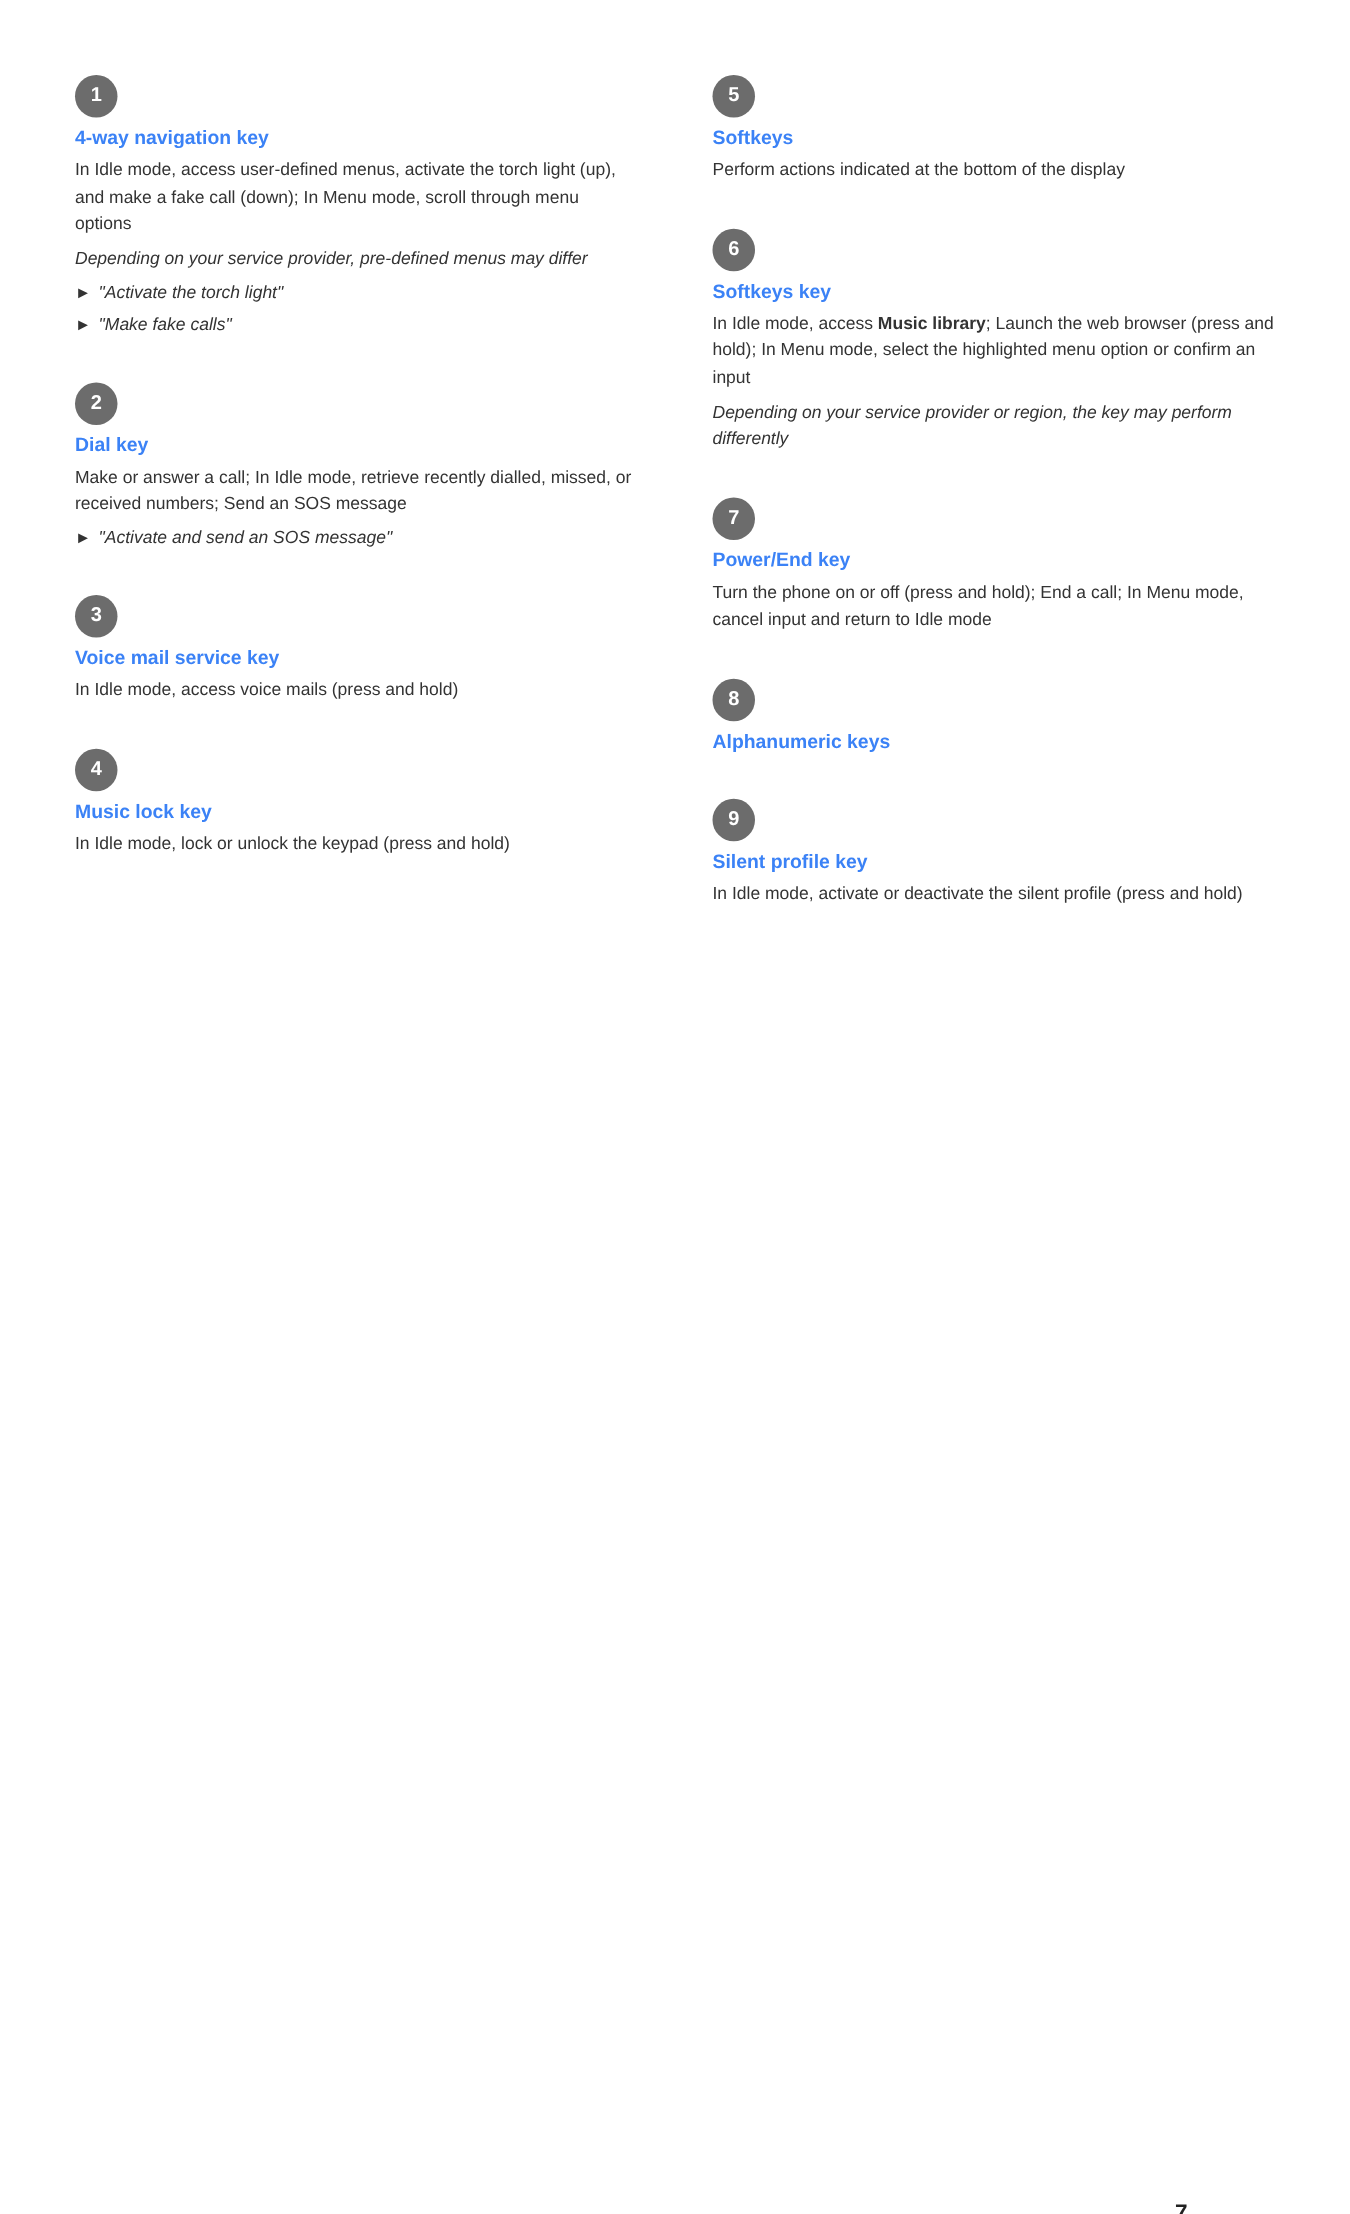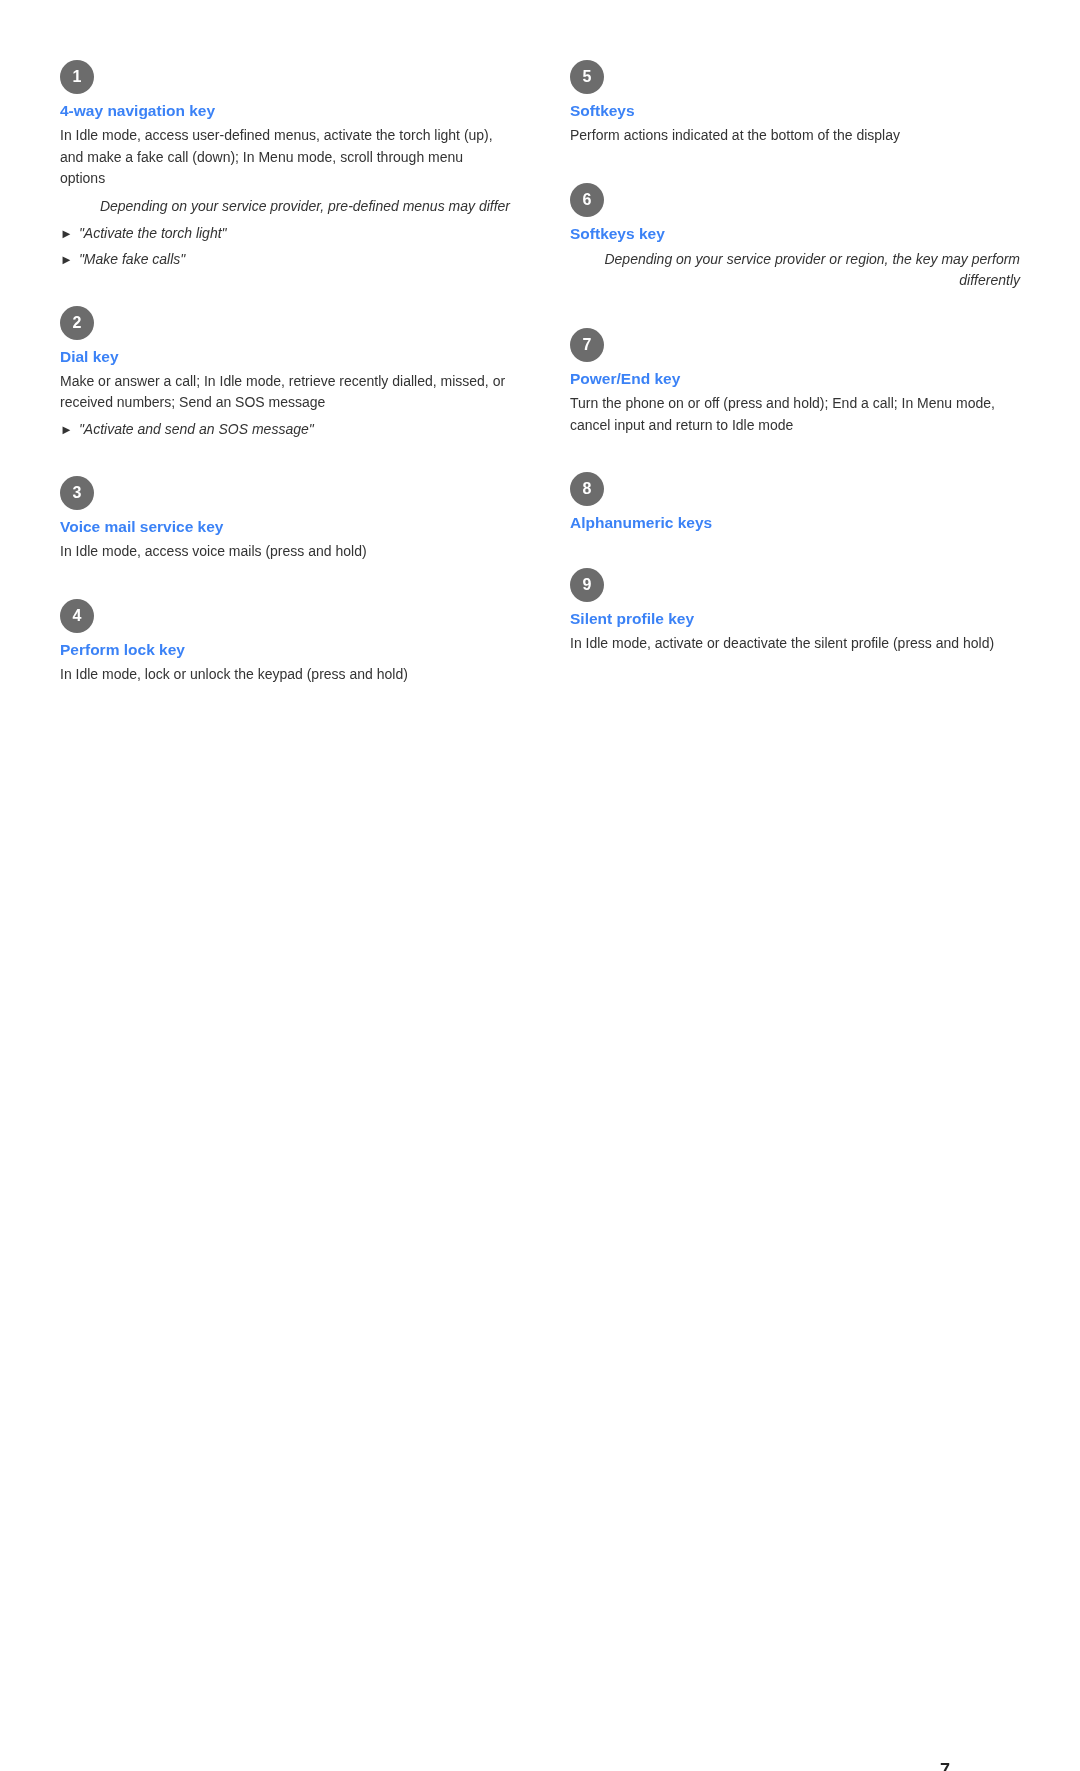--- a/index.html
+++ b/index.html
@@ -62,21 +62,20 @@
       line-height: 1.55;
       color: #333333;
     }
 
     .entry-italic {
       font-style: italic;
       font-size: 14px;
       line-height: 1.55;
       color: #333333;
       margin-top: 6px;
-      text-align: right;
     }
 
     .entry-bullet {
       display: flex;
       align-items: flex-start;
       margin-top: 5px;
       font-style: italic;
       font-size: 14px;
       color: #333333;
       line-height: 1.5;
@@ -143,37 +142,40 @@
       </div>
 
       <div class="entry">
         <div class="badge">3</div>
         <div class="entry-title">Voice mail service key</div>
         <div class="entry-body">In Idle mode, access voice mails (press and hold)</div>
       </div>
 
       <div class="entry">
         <div class="badge">4</div>
-        <div class="entry-title">Perform lock key</div>
+        <div class="entry-title">Music lock key</div>
         <div class="entry-body">In Idle mode, lock or unlock the keypad (press and hold)</div>
       </div>
 
     </div>
 
     <div class="right-col">
 
       <div class="entry">
         <div class="badge">5</div>
         <div class="entry-title">Softkeys</div>
         <div class="entry-body">Perform actions indicated at the bottom of the display</div>
       </div>
 
       <div class="entry">
         <div class="badge">6</div>
         <div class="entry-title">Softkeys key</div>
+        <div class="entry-body">
+          In Idle mode, access <span class="bold-inline">Music library</span>; Launch the web browser (press and hold); In Menu mode, select the highlighted menu option or confirm an input
+        </div>
         <div class="entry-italic">Depending on your service provider or region, the key may perform differently</div>
       </div>
 
       <div class="entry">
         <div class="badge">7</div>
         <div class="entry-title">Power/End key</div>
         <div class="entry-body">Turn the phone on or off (press and hold); End a call; In Menu mode, cancel input and return to Idle mode</div>
       </div>
 
       <div class="entry">

